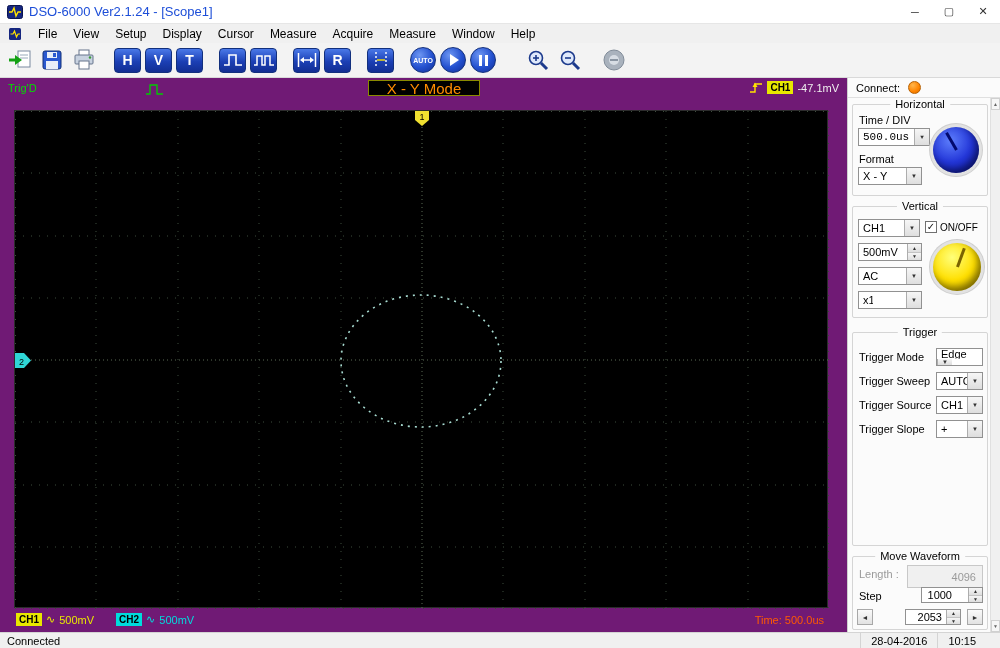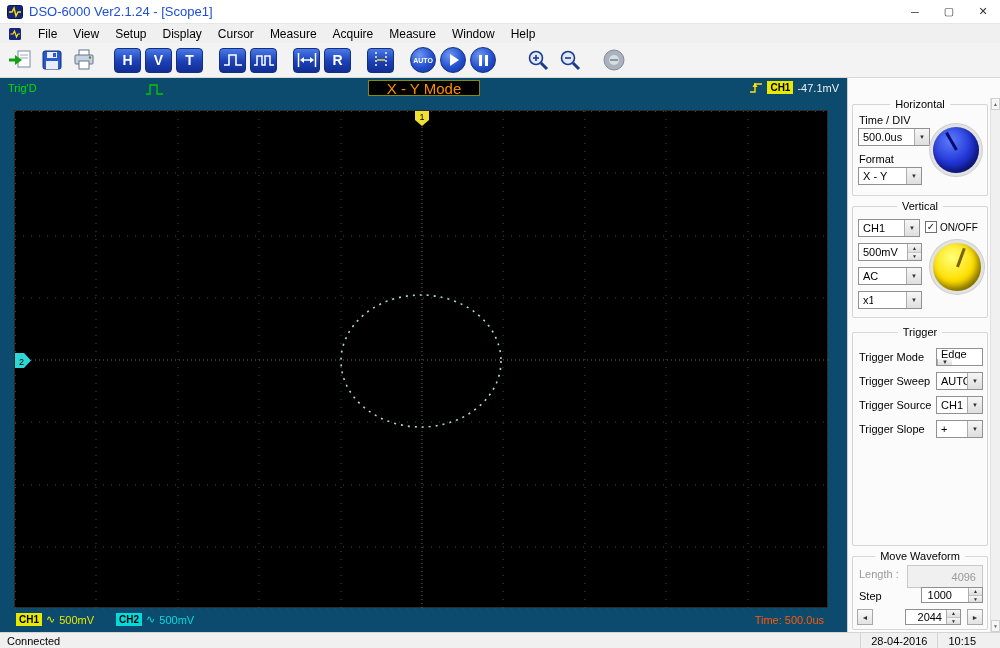--- a/index.html
+++ b/index.html
@@ -24,21 +24,21 @@
   .tb-gap { width:8px; }
   .tb-flat { width:28px; height:26px; display:flex; align-items:center; justify-content:center; }
   .tb-blue { width:27px; height:25px; border-radius:4px; background:linear-gradient(#4a79e8,#1b3fb4 55%,#122e93); border:1px solid #12307e; color:#fff; font-weight:bold; font-size:14px; display:flex; align-items:center; justify-content:center; }
   .tb-round { width:26px; height:26px; border-radius:50%; background:radial-gradient(circle at 36% 30%, #6e97f2, #2350cf 55%, #122e93); border:1px solid #12307e; color:#fff; display:flex; align-items:center; justify-content:center; }
   .tb-round .auto-txt { font-size:7px; font-weight:bold; letter-spacing:0; }
   .play-tri { width:0; height:0; border-left:9px solid #fff; border-top:6px solid transparent; border-bottom:6px solid transparent; margin-left:3px; }
   .pause-bars { display:flex; gap:3px; }
   .pause-bars i { display:block; width:3px; height:11px; background:#fff; }
 
   
-  .scope-col { position:absolute; top:78px; left:0; width:847px; height:554px; background:#0c4a6e; }
+  .scope-col { position:absolute; top:78px; left:0; width:847px; height:554px; background:#701a75; }
   .infostrip { position:absolute; top:0; left:0; right:0; height:22px; color:#ddd; font-size:11px; }
   .trigd { position:absolute; left:8px; top:4px; color:#00e000; font-size:11px; }
   .pulse-glyph { position:absolute; left:145px; top:5px; }
   .xymode { position:absolute; left:368px; top:2px; width:112px; height:16px; border:1px solid #8a8a00; color:#ff8c00; font-size:15px; display:flex; align-items:center; justify-content:center; background:#000; }
   .trig-readout { position:absolute; right:8px; top:3px; display:flex; align-items:center; gap:4px; }
   .trig-badge { background:#e8e800; color:#000; font-size:10px; font-weight:bold; padding:0 3px; height:13px; display:flex; align-items:center; }
   .trig-val { color:#f0f0f0; font-size:11px; }
 
   .scope-display { position:absolute; top:32px; left:14px; width:814px; height:498px; border:1px solid #2c2c2c; background:#000; }
 
@@ -279,30 +279,34 @@
       <span class="ch1-txt" style="margin-left:4px">500mV</span>
       <span class="ch-badge ch2-badge">CH2</span>
       <span class="ch2-txt">∿</span>
       <span class="ch2-txt" style="margin-left:4px">500mV</span>
       <span class="time-txt">Time: 500.0us</span>
     </div>
   </div>
 
   <div class="panel">
 
+    <div class="connect-row">
+      <span>Connect:</span>
+      <span class="connect-dot"></span>
+    </div>
 
     <div class="vscroll">
       <div class="vs-btn vs-up">▲</div>
       <div class="vs-btn vs-dn">▼</div>
     </div>
 
     <div class="group g-horizontal">
       <div class="group-title">Horizontal</div>
       <div class="lbl" style="left:6px; top:9px;">Time / DIV</div>
-      <div class="select" style="left:5px; top:23px; width:72px;">
+      <div class="select" style="left:5px; top:23px; width:72px;font-family:Liberation Mono, monospace;">
         <span class="val">500.0us</span>
         <span class="arr">▼</span>
       </div>
       <div class="lbl" style="left:6px; top:48px;">Format</div>
       <div class="select" style="left:5px; top:62px; width:64px;">
         <span class="val">X - Y</span>
         <span class="arr">▼</span>
       </div>
       <div class="knob knob-h">
           <div class="ptr"></div>
@@ -372,21 +376,21 @@
       <div class="lbl" style="left:6px; top:33px;">Step</div>
       <div class="spin" style="right:4px; top:30px; width:62px; height:16px;">
         <span class="val" style="justify-content:flex-end; padding-right:16px;">1000</span>
         <span class="arrs">
           <span>▲</span>
           <span>▼</span>
         </span>
       </div>
       <div class="mini-btn" style="left:4px; top:52px;">◄</div>
       <div class="spin" style="left:52px; top:52px; width:56px; height:16px;">
-        <span class="val" style="justify-content:flex-end; padding-right:4px;">2044</span>
+        <span class="val" style="justify-content:flex-end; padding-right:4px;">2053</span>
         <span class="arrs">
           <span>▲</span>
           <span>▼</span>
         </span>
       </div>
       <div class="mini-btn" style="right:4px; top:52px;">►</div>
     </div>
   </div>
 
   <div class="statusbar">

